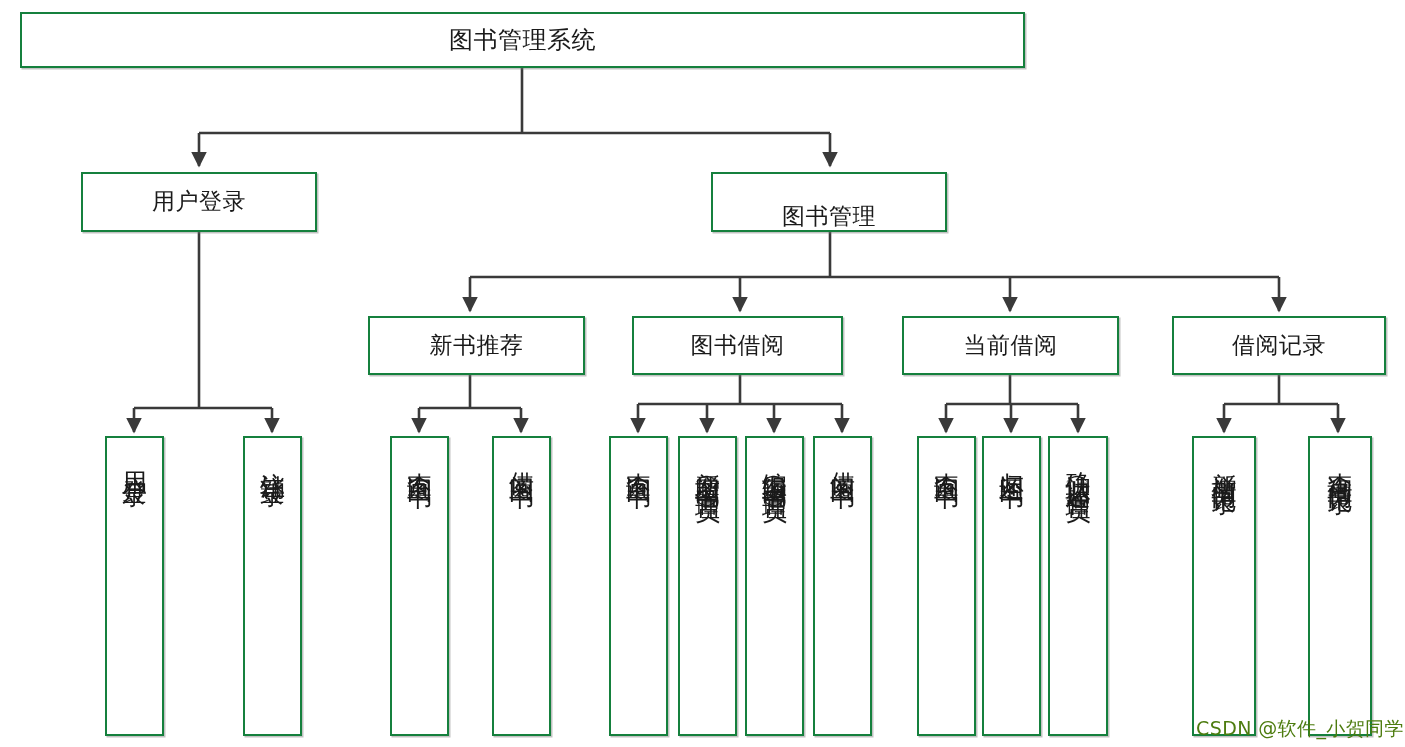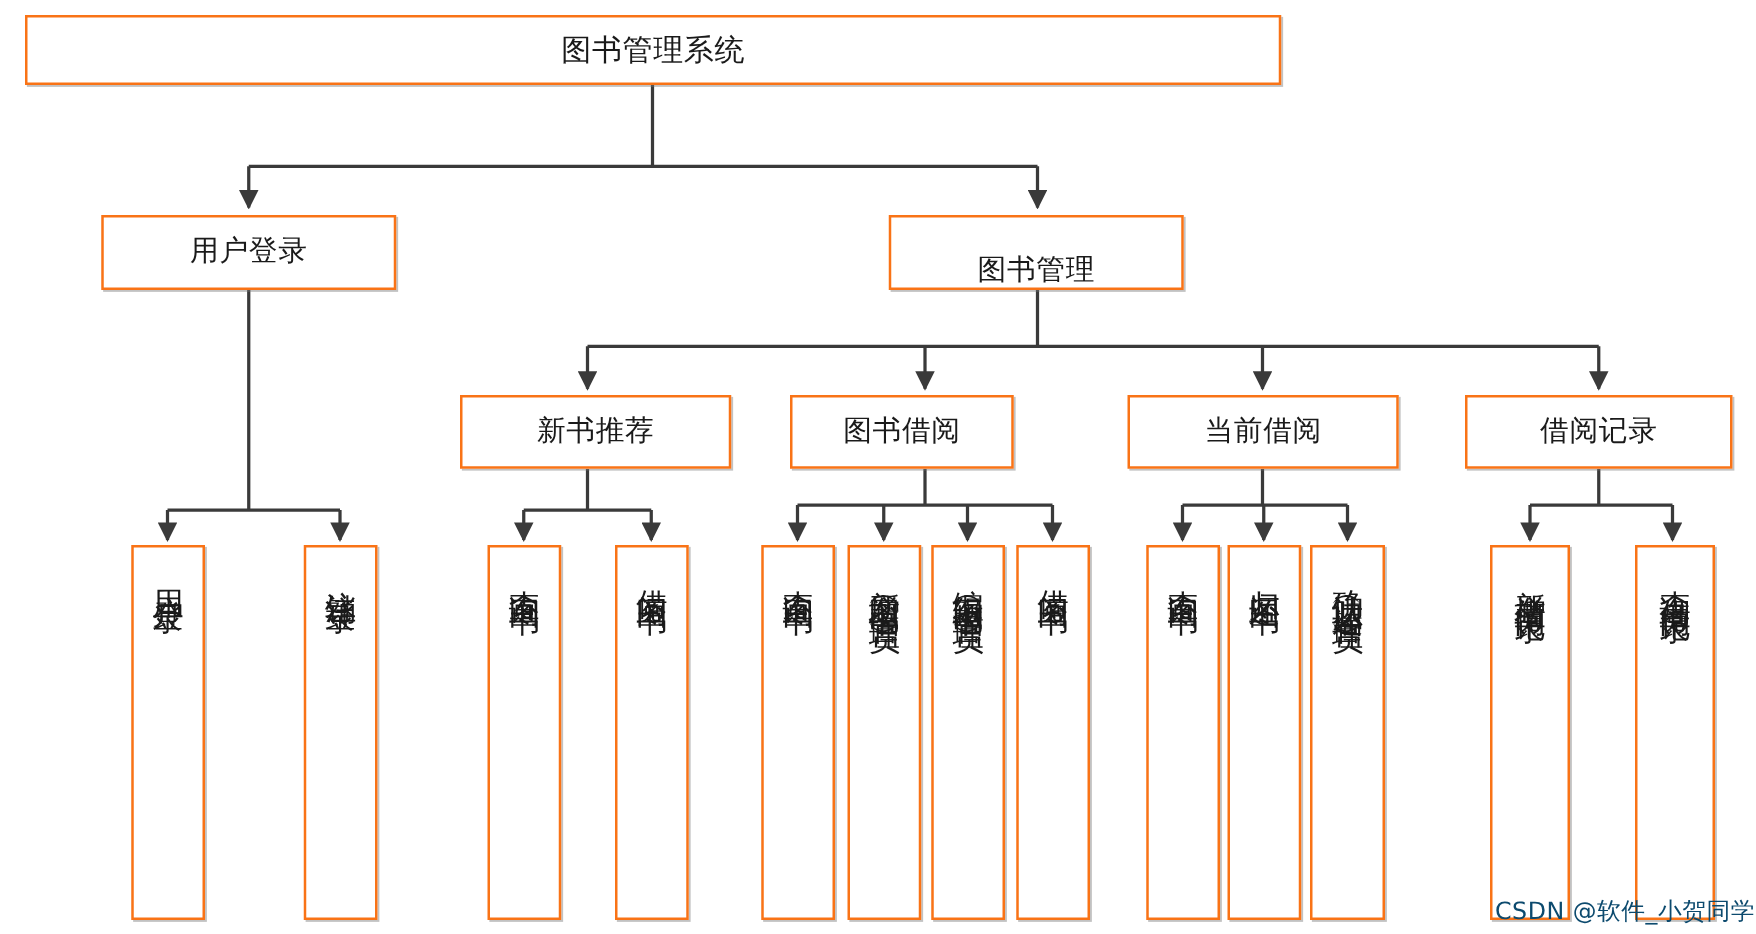--- a/index.html
+++ b/index.html
@@ -21,21 +21,21 @@
     position: absolute;
     left: 0;
     top: 0;
     width: 1405px;
     height: 747px;
     pointer-events: none;
   }
   .node {
     position: absolute;
     box-sizing: border-box;
-    border: 2px solid #f97316;
+    border: 2px solid #15803d;
     background: #ffffff;
     display: flex;
     align-items: center;
     justify-content: center;
     box-shadow: 1.5px 1.5px 0 rgba(120,120,120,0.45);
   }
   .node .label {
     color: #1a1a1a;
     line-height: 1.18;
     white-space: nowrap;
@@ -55,21 +55,21 @@
   }
   .node.vert .label {
     writing-mode: vertical-rl;
     text-orientation: upright;
     font-size: 25px;
     letter-spacing: 4px;
     line-height: 1;
   }
   .watermark {
     position: absolute;
-    color: #0c4a6e;
+    color: #4d7c0f;
     font-size: 19px;
     white-space: nowrap;
     letter-spacing: 0.4px;
   }
 </style>
 </head>
 <body>
 
 <div id="canvas">
 
@@ -130,21 +130,21 @@
   <div class="node horiz" style="left:81px; top:172px; width:236px; height:60px;">
     <span class="label">用户登录</span>
   </div>
   <div class="node horiz" style="left:711px; top:172px; width:236px; height:60px;align-items:flex-end;">
     <span class="label">图书管理</span>
   </div>
 
   <div class="node horiz" style="left:368px; top:316px; width:217px; height:59px;">
     <span class="label">新书推荐</span>
   </div>
-  <div class="node horiz" style="left:632px; top:316px; width:179px; height:59px;text-align:right;">
+  <div class="node horiz" style="left:632px; top:316px; width:211px; height:59px;text-align:right;">
     <span class="label">图书借阅</span>
   </div>
   <div class="node horiz" style="left:1172px; top:316px; width:214px; height:59px;">
     <span class="label">借阅记录</span>
   </div>
   <div class="node horiz" style="left:902px; top:316px; width:217px; height:59px;">
     <span class="label">当前借阅</span>
   </div>
 
   <div class="node vert" style="left:105px; top:436px; width:59px; height:300px;">

